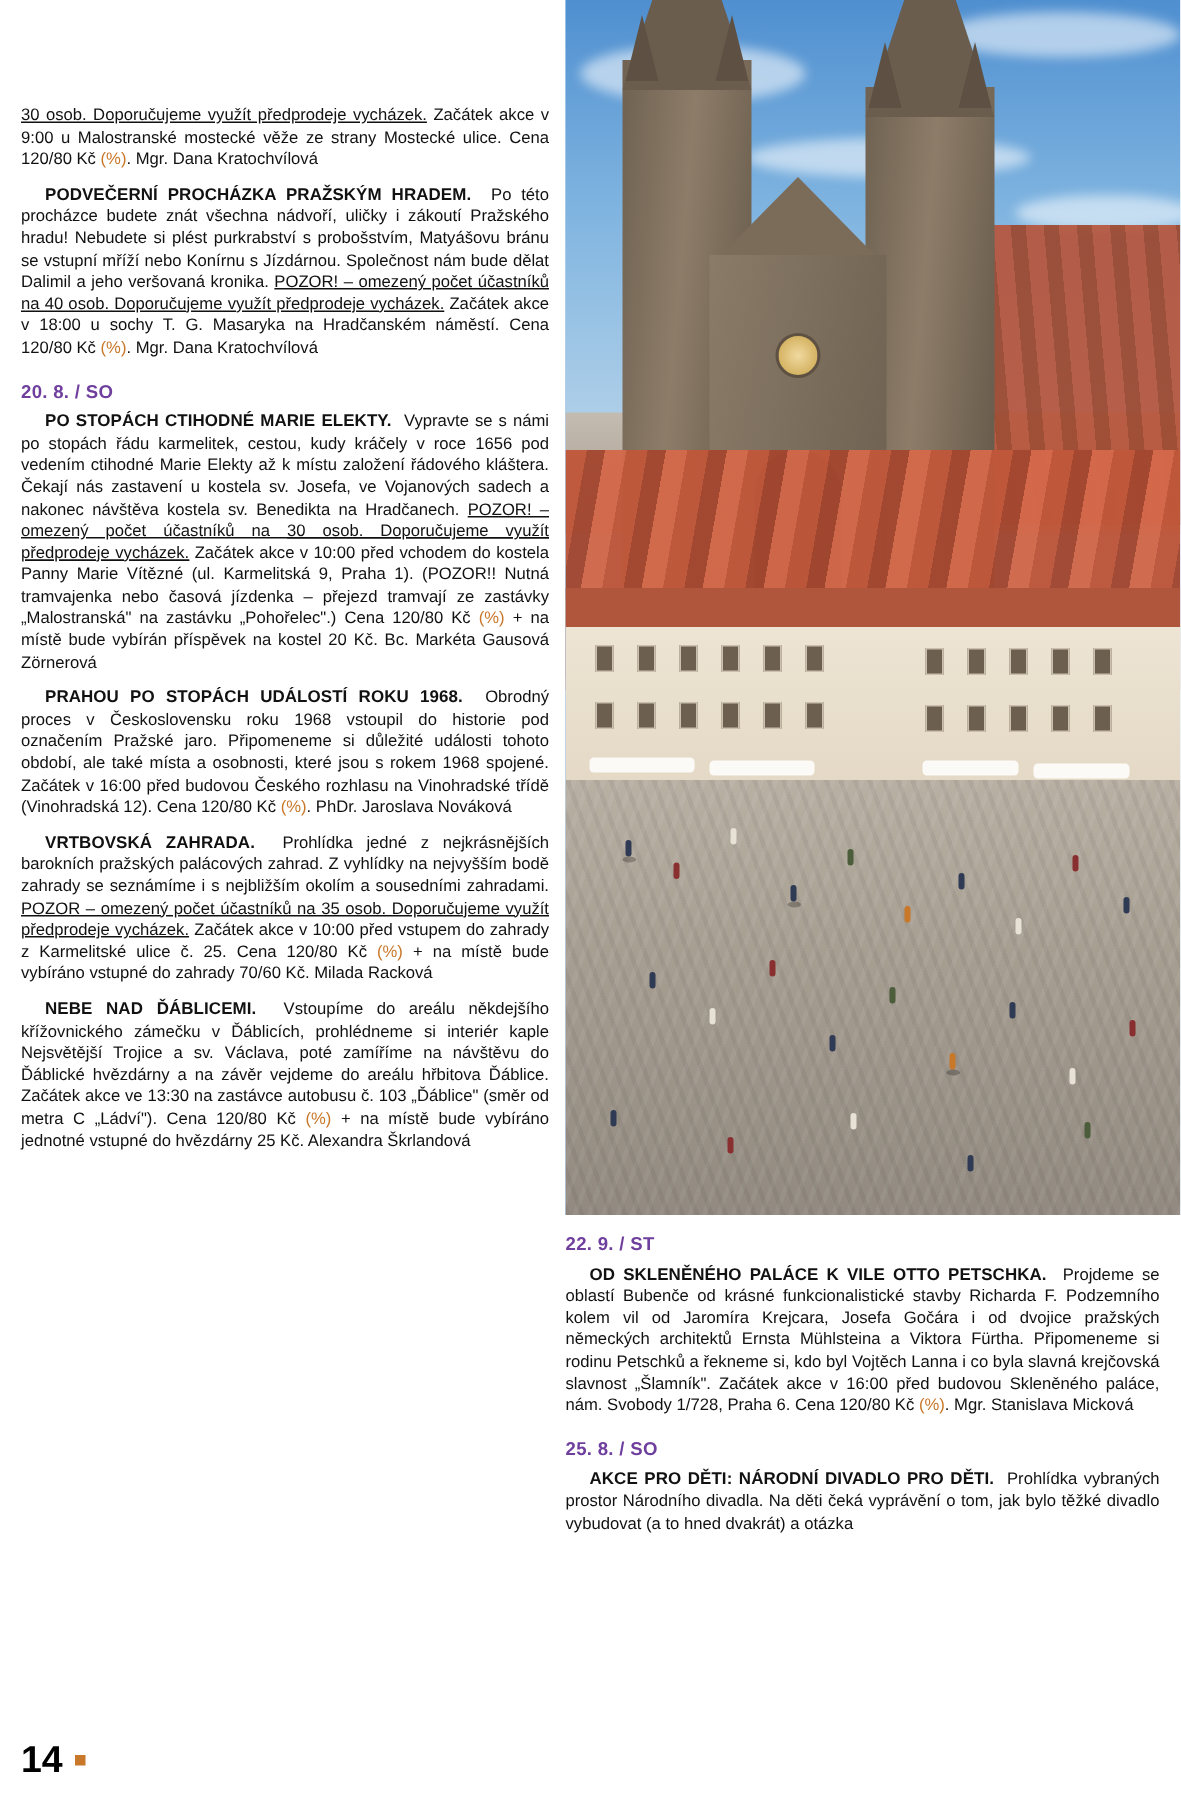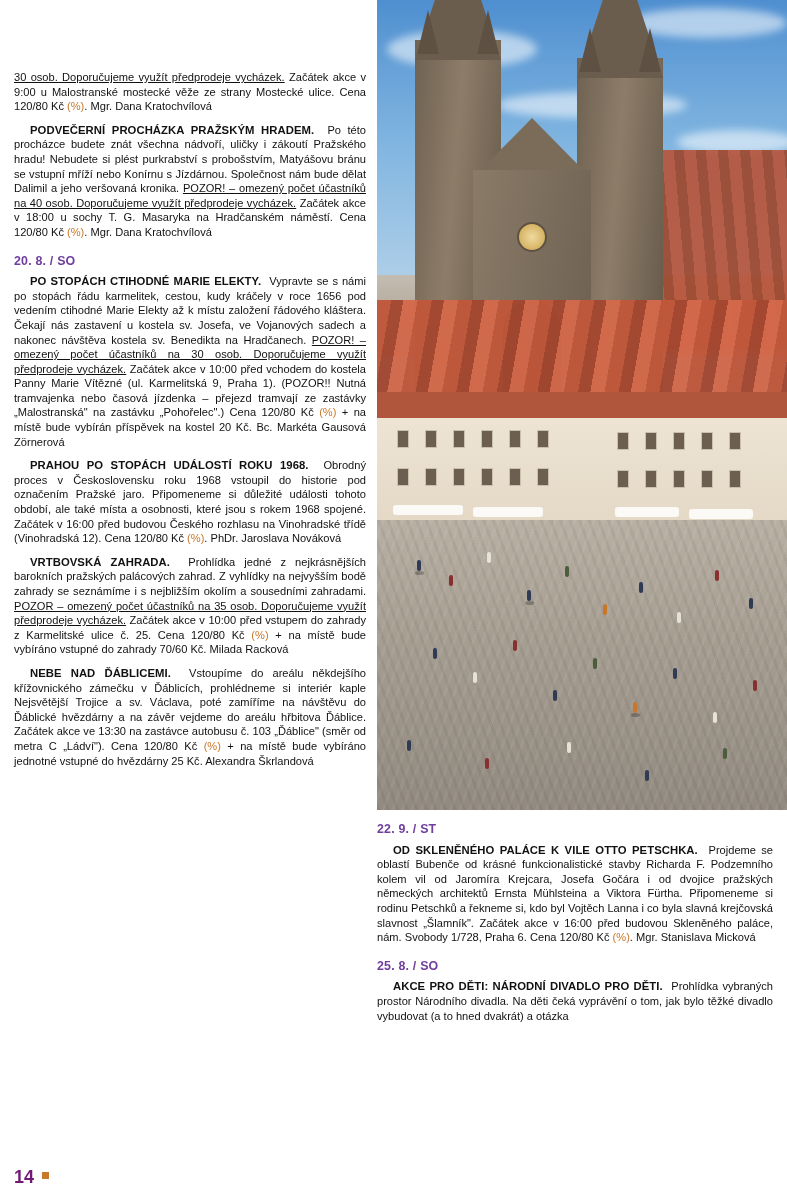--- a/index.html
+++ b/index.html
@@ -160,21 +160,21 @@
   .footer {
     position: absolute;
     left: 0; bottom: 0; width: 787px; height: 56px;
     background: #ffffff;
   }
   .footer-inner {
     position: absolute; left: 14px; bottom: 12px;
     display: flex; align-items: baseline; gap: 8px;
   }
   .pagenum {
-    font-size: 18px; font-weight: bold; color: #701a75; text-align: right;
+    font-size: 25px; font-weight: bold; color: #000000; text-align: right;
   }
   .bullet {
     width: 7px; height: 7px; background: #c9782a; display: inline-block;
     transform: translateY(-4px);
   }
   .foottext {
     font-size: 20px; font-weight: bold; color: #6f3f9e;
   }
 </style>
 </head>

